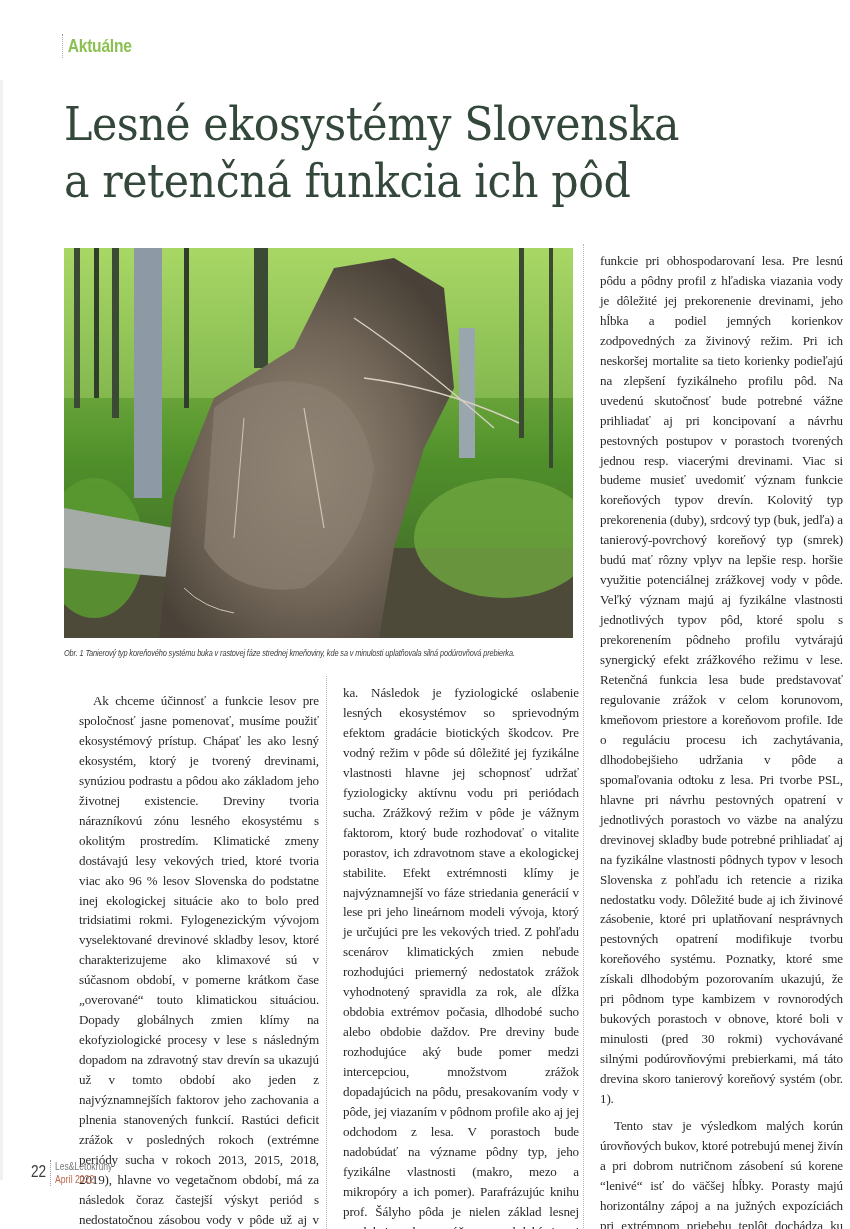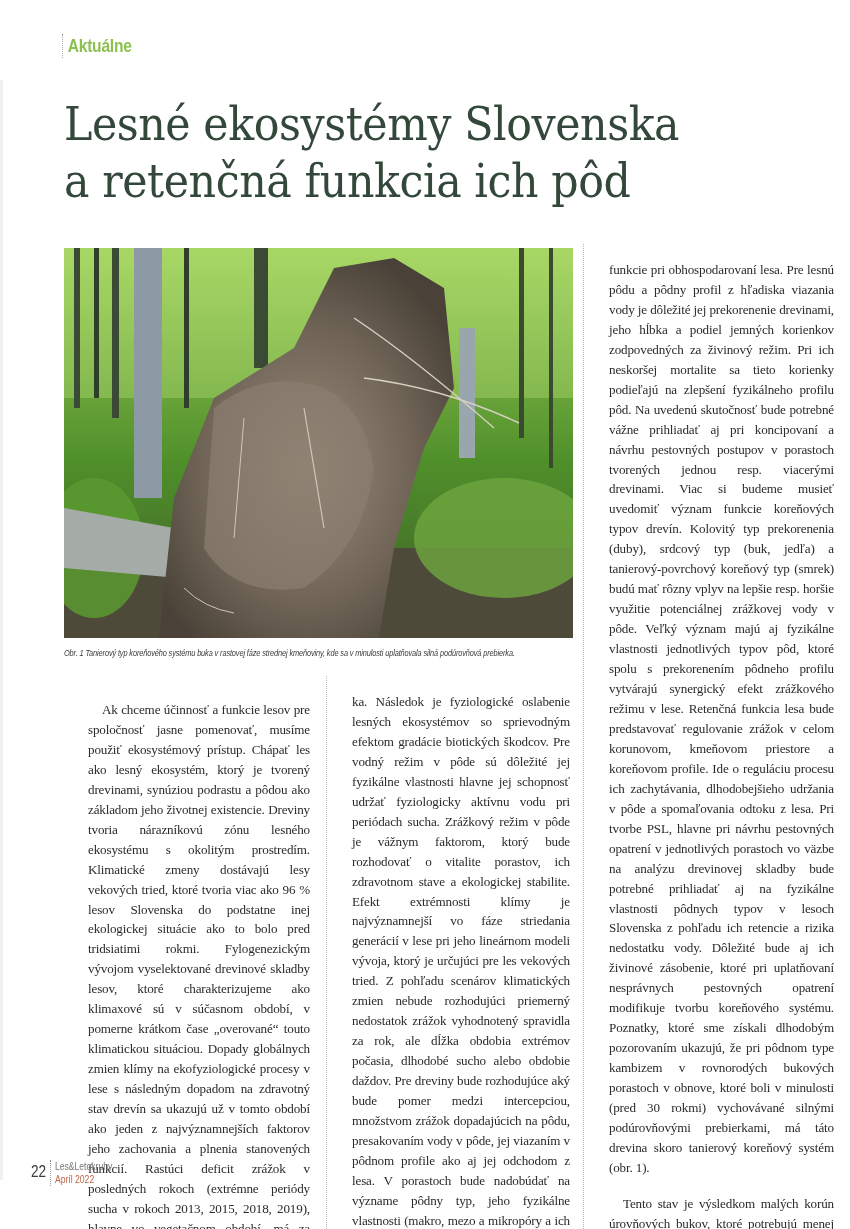--- a/index.html
+++ b/index.html
@@ -13,21 +13,21 @@
       font-weight: normal; color: #33473a; font-size: 46px; line-height: 57px; letter-spacing: -0.5px;
       transform: scaleX(0.93); transform-origin: left top; white-space: nowrap; }
     .photo { position: absolute; left: 64px; top: 248px; width: 509px; height: 390px; overflow: hidden;
       background: #6aa83a; }
     .photo svg { display: block; width: 100%; height: 100%; }
     .caption { position: absolute; left: 64px; top: 648px; width: 520px; font-family: "Liberation Sans", sans-serif;
       font-style: italic; font-size: 8.6px; color: #3a3a3a; letter-spacing: -0.15px; white-space: nowrap;
       transform: scaleX(0.86); transform-origin: left top; }
     .col { position: absolute; font-size: 13.1px; line-height: 19.95px; color: #2a2a2a;
       text-align: justify; hyphens: manual; letter-spacing: -0.15px; }
-    .col p { margin: 16px; }
+    .col p { margin: 7px; }
     .col .indent { text-indent: 14px; }
     .col1 { left: 72px; top: 684px; width: 254px; }
     .col2 { left: 326px; top: 676px; width: 250px; border-left: 1px dotted #b5b5b5; padding-left: 9px; }
     .col3 { left: 583px; top: 244px; width: 257px; border-left: 1px dotted #b5b5b5; padding-left: 9px; }
     .col2 p, .col3 p { white-space: normal; }
     .footer-num { position: absolute; left: 31px; top: 1162px; font-family: "Liberation Sans", sans-serif;
       font-size: 17px; color: #3c3c3c; transform: scaleX(0.8); transform-origin: left top; }
     .footer-block { position: absolute; left: 50px; top: 1160px; border-left: 1px dotted #8a8a8a; padding-left: 5px;
       font-family: "Liberation Sans", sans-serif; font-size: 10.5px; line-height: 13px; transform: scaleX(0.82);
       transform-origin: left top; }

